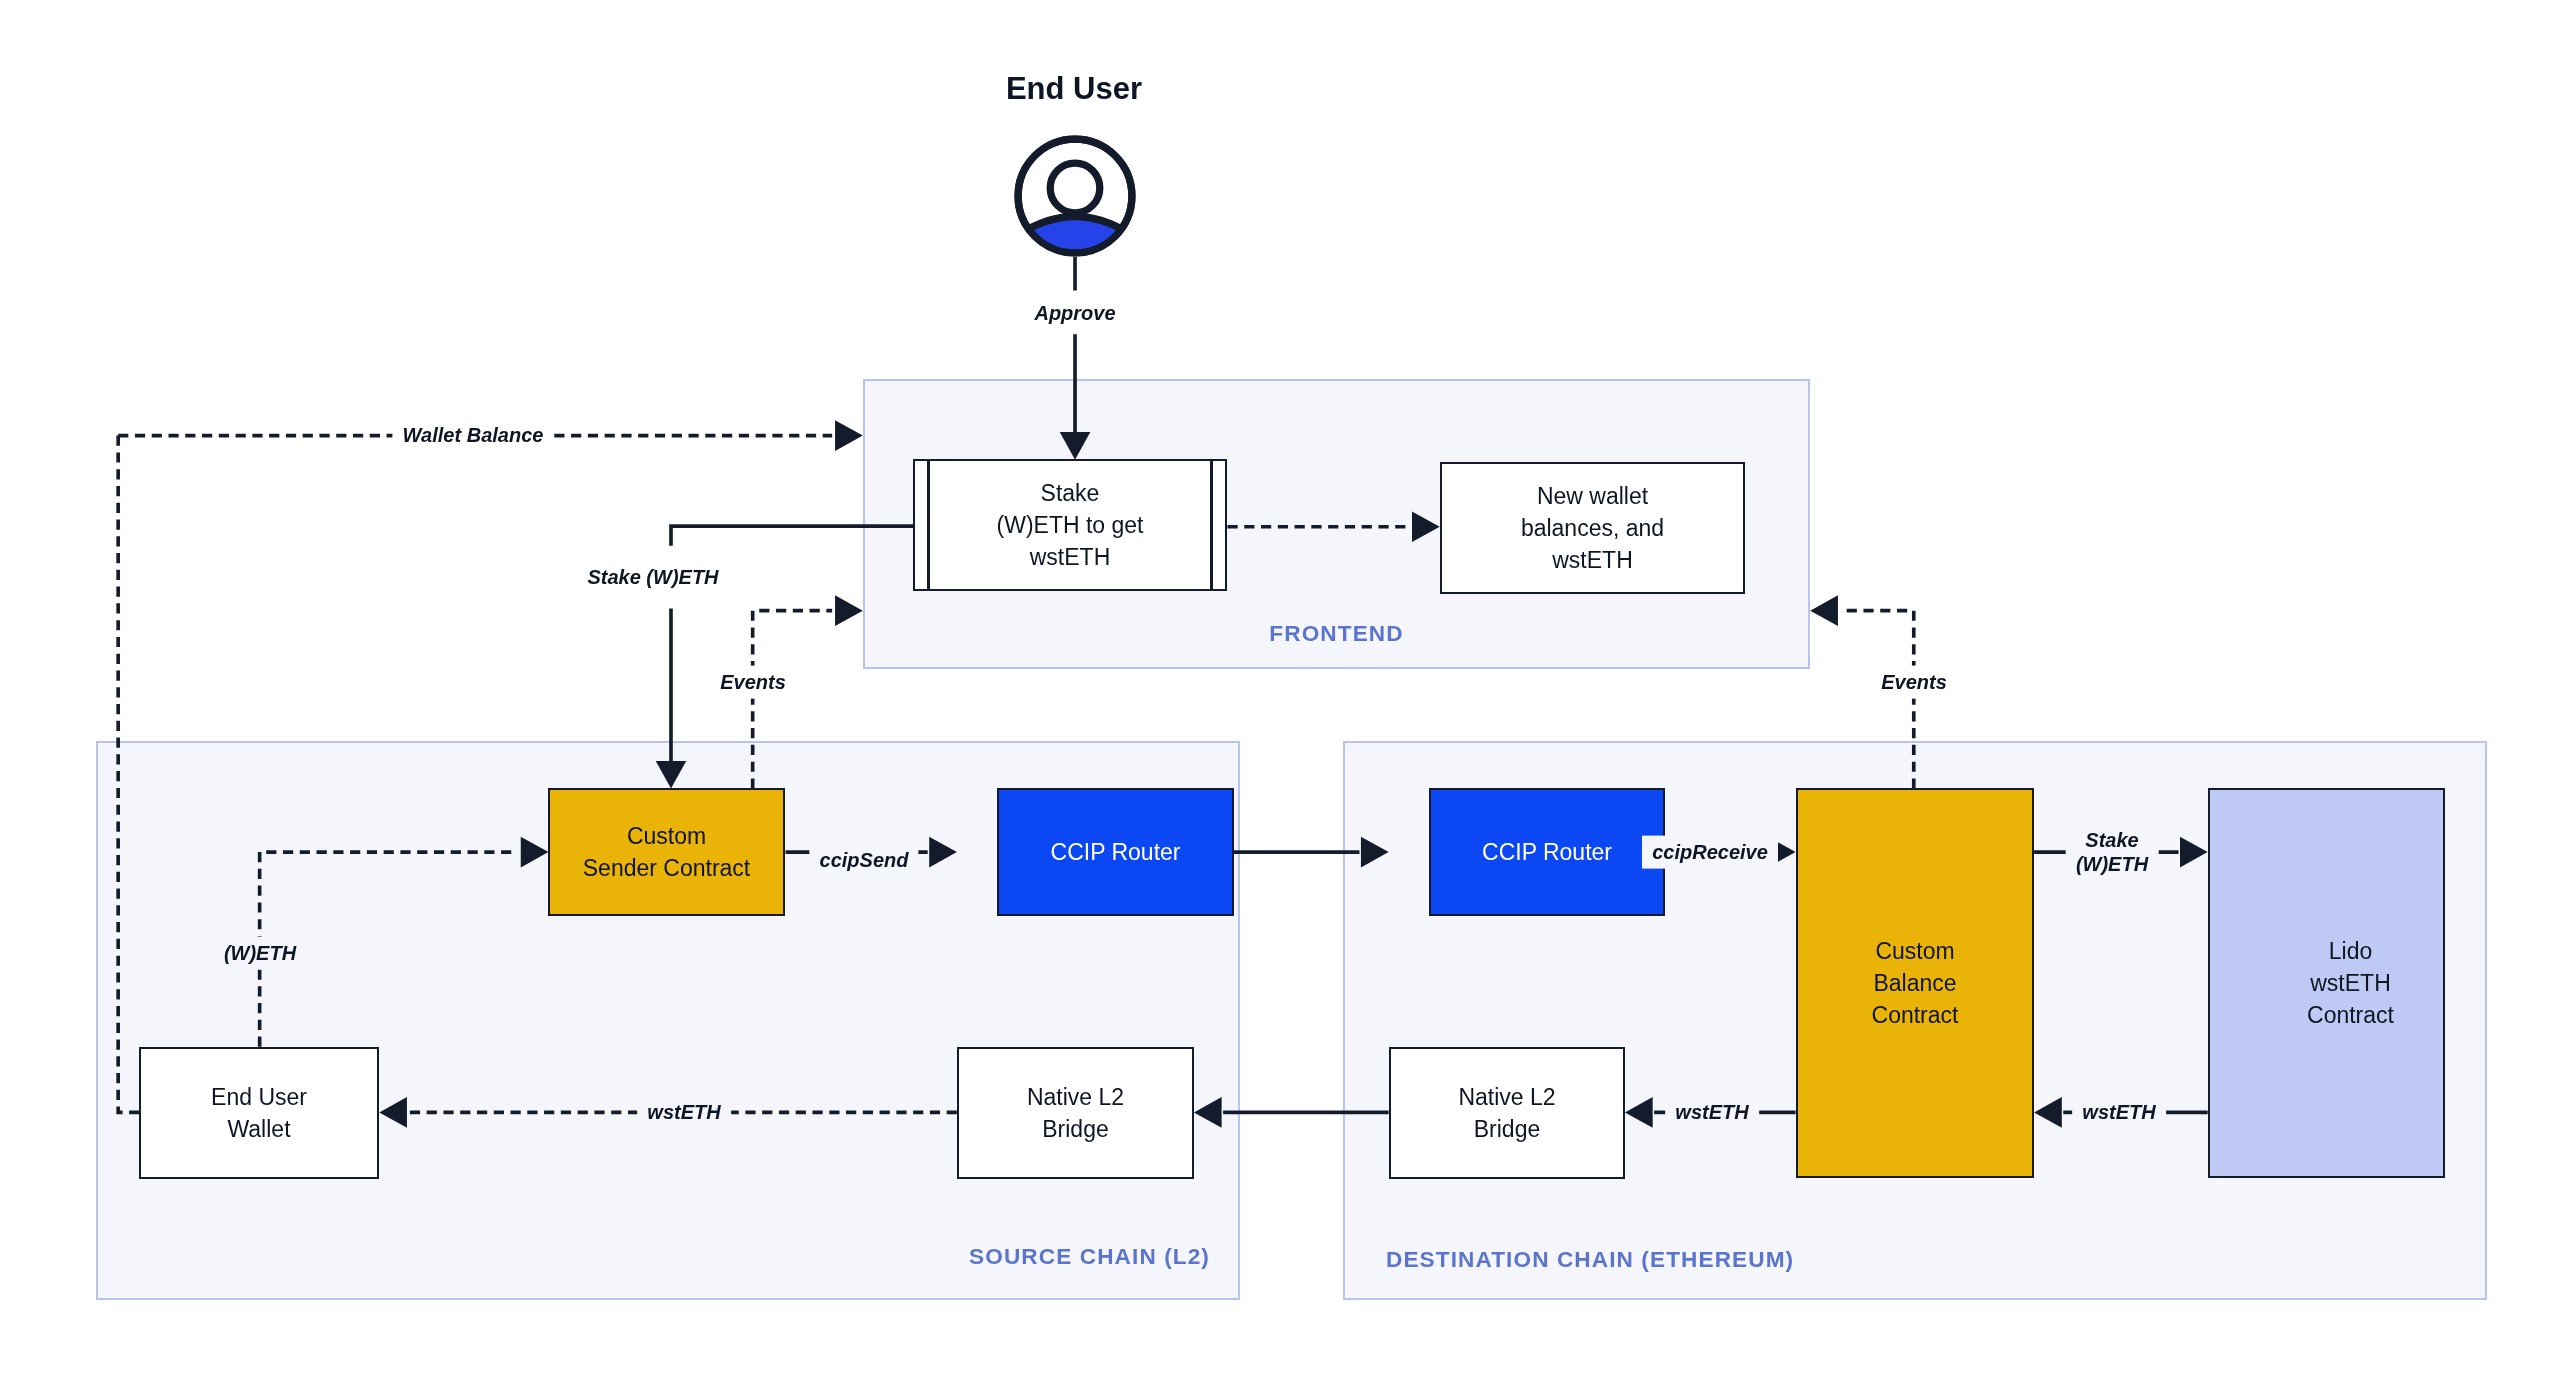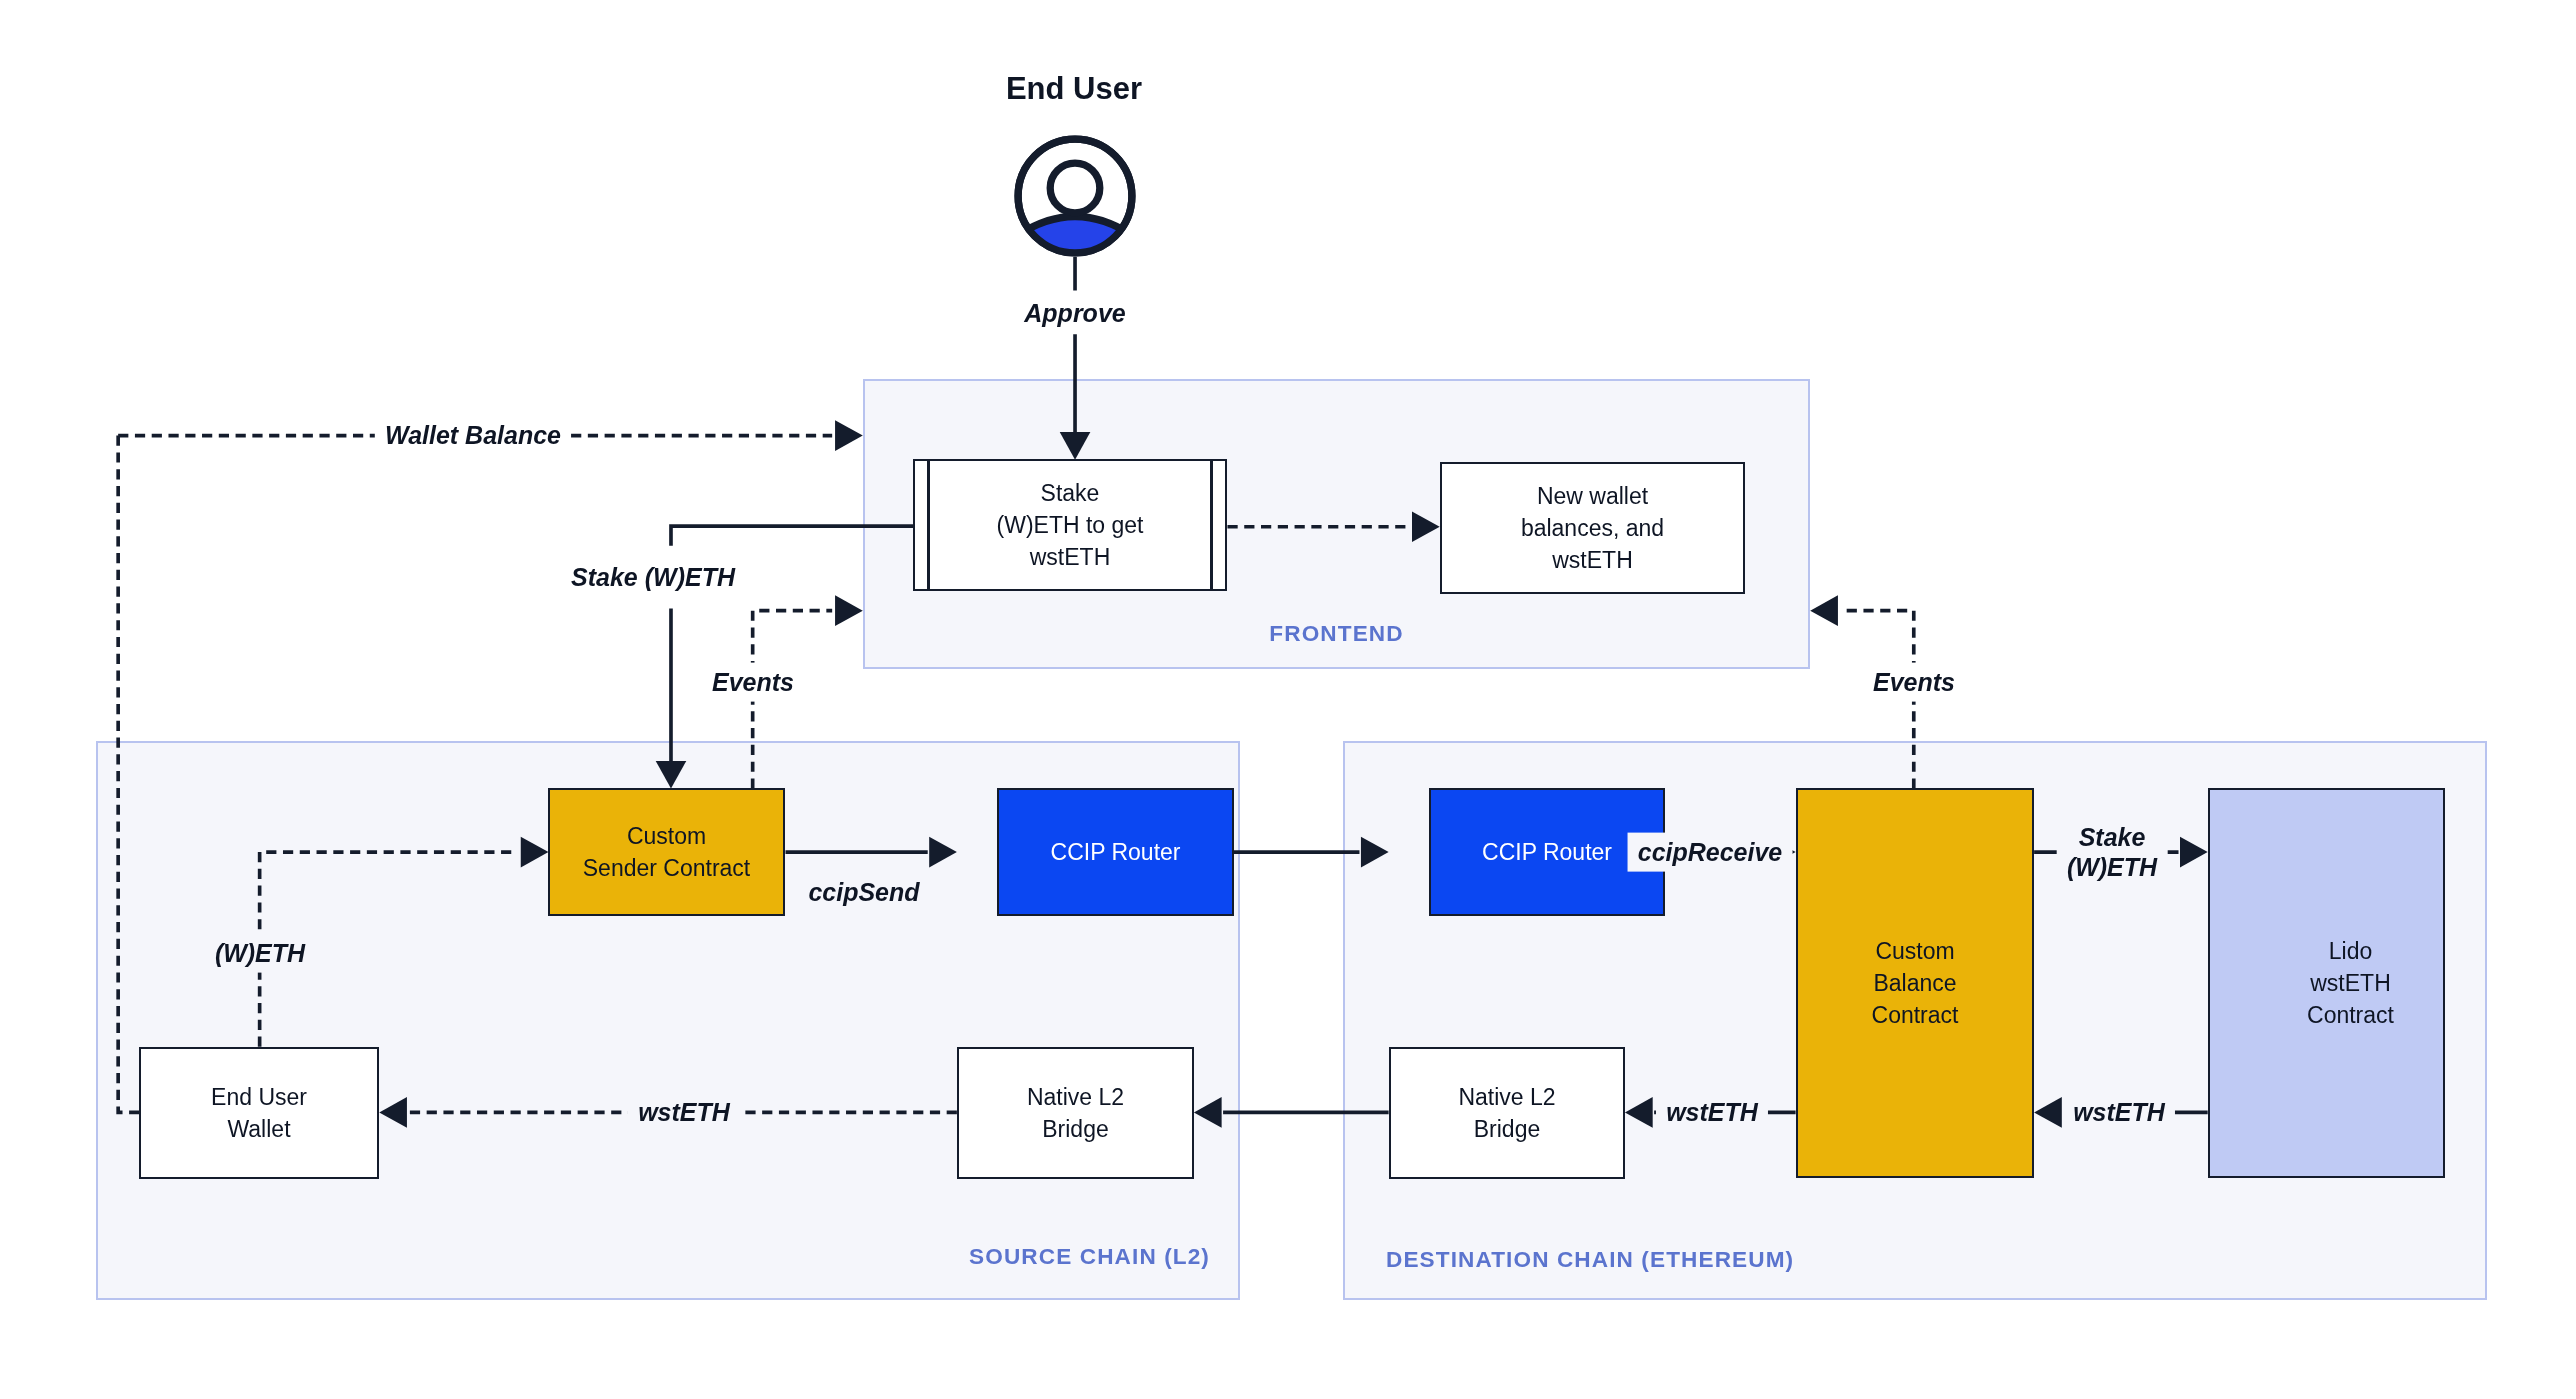--- a/index.html
+++ b/index.html
@@ -51,21 +51,21 @@
   .node.periwinkle{background:#BFCAF4;padding-left:48px;}
   .inner-rail{
     position:absolute;top:0;bottom:0;width:2.9px;background:#141C2C;
   }
   .inner-rail.left{left:11.7px;}
   .inner-rail.right{right:11.7px;}
   
   .edge-label{
     position:absolute;
     transform:translate(-50%,-50%);
-    font-size:25px;
+    font-size:20px;
     font-style:italic;
     font-weight:600;
     color:#0E1524;
     white-space:nowrap;
     text-align:center;
     line-height:1.2;
     padding:4.4px 10.2px;
     z-index:3;
   }
   .on-white{background:#ffffff;}
@@ -228,21 +228,21 @@
   <div class="edge-label on-white" style="left:1075px;top:313px;">Approve</div>
 
   <div class="edge-label on-white" style="left:473px;top:435px;">Wallet Balance</div>
 
   <div class="edge-label on-white" style="left:653px;top:577px;">Stake (W)ETH</div>
 
   <div class="edge-label on-white" style="left:753px;top:682px;">Events</div>
 
   <div class="edge-label on-white" style="left:1914px;top:682px;">Events</div>
 
-  <div class="edge-label on-panel" style="left:864px;top:892px;">ccipSend</div>
+  <div class="edge-label on-panel" style="left:864px;top:860px;">ccipSend</div>
 
   <div class="edge-label on-panel" style="left:1710px;top:852px;">ccipReceive</div>
 
   <div class="edge-label on-panel" style="left:260px;top:953px;">(W)ETH</div>
 
   <div class="edge-label on-panel" style="left:2112px;top:852px;">
     <span style="display:block;">Stake</span>
     <span style="display:block;">(W)ETH</span>
   </div>
 

